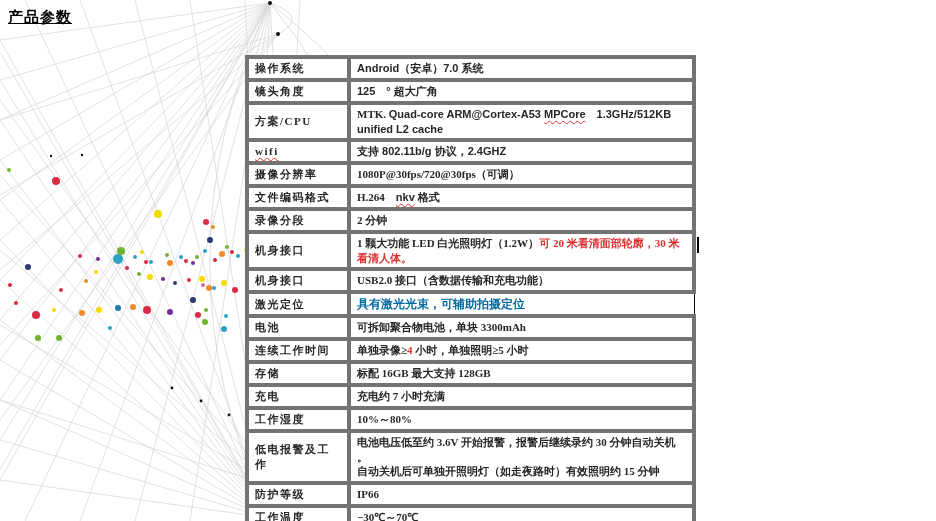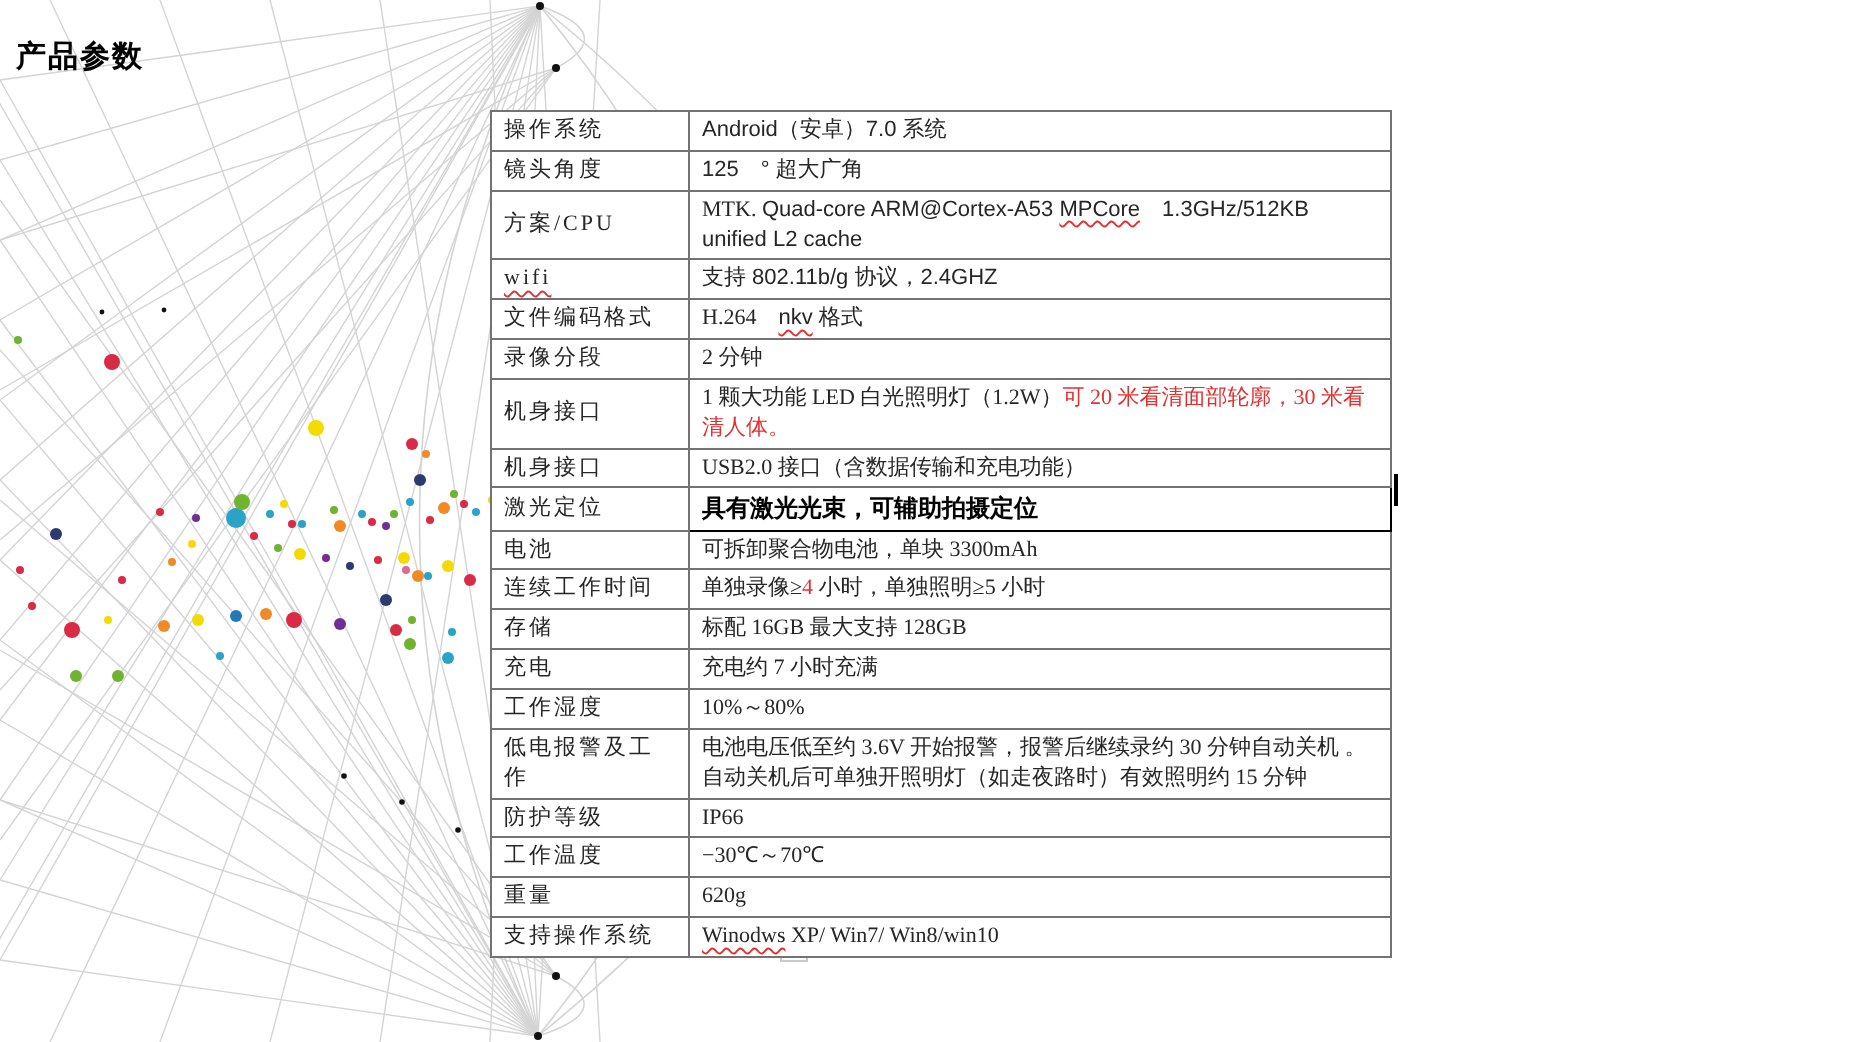--- a/index.html
+++ b/index.html
@@ -2,51 +2,51 @@
 <html><head>
 <meta charset="utf-8">
 <style>
   html,body{margin:0;padding:0;}
   body{
     width:936px;height:521px;position:relative;overflow:hidden;
     background:#ffffff;font-family:"Liberation Serif",serif;
   }
   #bg{position:absolute;left:0;top:0;width:936px;height:521px;}
   .page-title{
-    position:absolute;left:8px;top:19px;
+    position:absolute;left:8px;top:8px;
     font-family:"Liberation Sans",sans-serif;font-weight:bold;
-    font-size:15px;color:#000;letter-spacing:1px;z-index:3;
+    font-size:15px;color:#000;letter-spacing:1px;z-index:3;text-decoration:underline;
   }
   table.spec{
     position:absolute;left:245px;top:55px;width:451px;
     border-collapse:collapse;background:#ffffff;z-index:2;
     table-layout:fixed;
   }
   table.spec td{
-    border:1px solid #737373;
+    border:4px solid #737373;
     font-size:11px;line-height:1.35;color:#262626;
-    padding:2px 6px;vertical-align:middle;background:#fff;
+    padding:2px 6px;vertical-align:middle;background:#fff;font-weight:bold;
   }
   td.lbl{width:86px;letter-spacing:1.5px;font-family:"Liberation Serif",serif;}
   td.val{font-family:"Liberation Serif",serif;}
   tr.spec-row{height:18px;}
   .seg-sans{font-family:"Liberation Sans",sans-serif;font-size:11px;}
   .seg-red{color:#e03131;}
   .seg-wavy{
     text-decoration-line:underline;
     text-decoration-style:wavy;
     text-decoration-color:#e03131;
     text-decoration-thickness:1px;
     text-underline-offset:2px;
     text-align:right;
   }
   tr.row-hl td.val{
     border:1.8px solid #000;
     font-family:"Liberation Sans",sans-serif;
-    font-weight:bold;font-size:12px;color:#000000;
+    font-weight:bold;font-size:12px;color:#0369a1;
   }
   .text-cursor{
     position:absolute;left:697px;top:237px;width:1.5px;height:16px;
     background:#000;z-index:4;
   }
   .table-artifact{
     position:absolute;left:390px;top:473px;width:12px;height:7px;
     border:1px solid #c9c9c9;border-top:none;z-index:1;
   }
 </style>
@@ -199,20 +199,24 @@
       </tr>
       <tr class="spec-row">
         <td class="lbl"><span>方案/CPU</span></td>
         <td class="val"><span>MTK. </span><span class="seg-sans">Quad-core ARM@Cortex-A53 </span><span class="seg-sans seg-wavy">MPCore</span><span class="seg-sans">　1.3GHz/512KB unified L2 cache</span></td>
       </tr>
       <tr class="spec-row">
         <td class="lbl"><span class="seg-wavy">wifi</span></td>
         <td class="val"><span class="seg-sans">支持 802.11b/g 协议，2.4GHZ</span></td>
       </tr>
       <tr class="spec-row">
+        <td class="lbl"><span>摄像分辨率</span></td>
+        <td class="val"><span>1080P@30fps/720@30fps（可调）</span></td>
+      </tr>
+      <tr class="spec-row">
         <td class="lbl"><span>文件编码格式</span></td>
         <td class="val"><span>H.264　</span><span class="seg-sans seg-wavy">nkv</span><span class="seg-sans"> 格式</span></td>
       </tr>
       <tr class="spec-row">
         <td class="lbl"><span>录像分段</span></td>
         <td class="val"><span>2 分钟</span></td>
       </tr>
       <tr class="spec-row">
         <td class="lbl"><span>机身接口</span></td>
         <td class="val"><span>1 颗大功能 LED 白光照明灯（1.2W）</span><span class="seg-red">可 20 米看清面部轮廓，30 米看清人体。</span></td>

